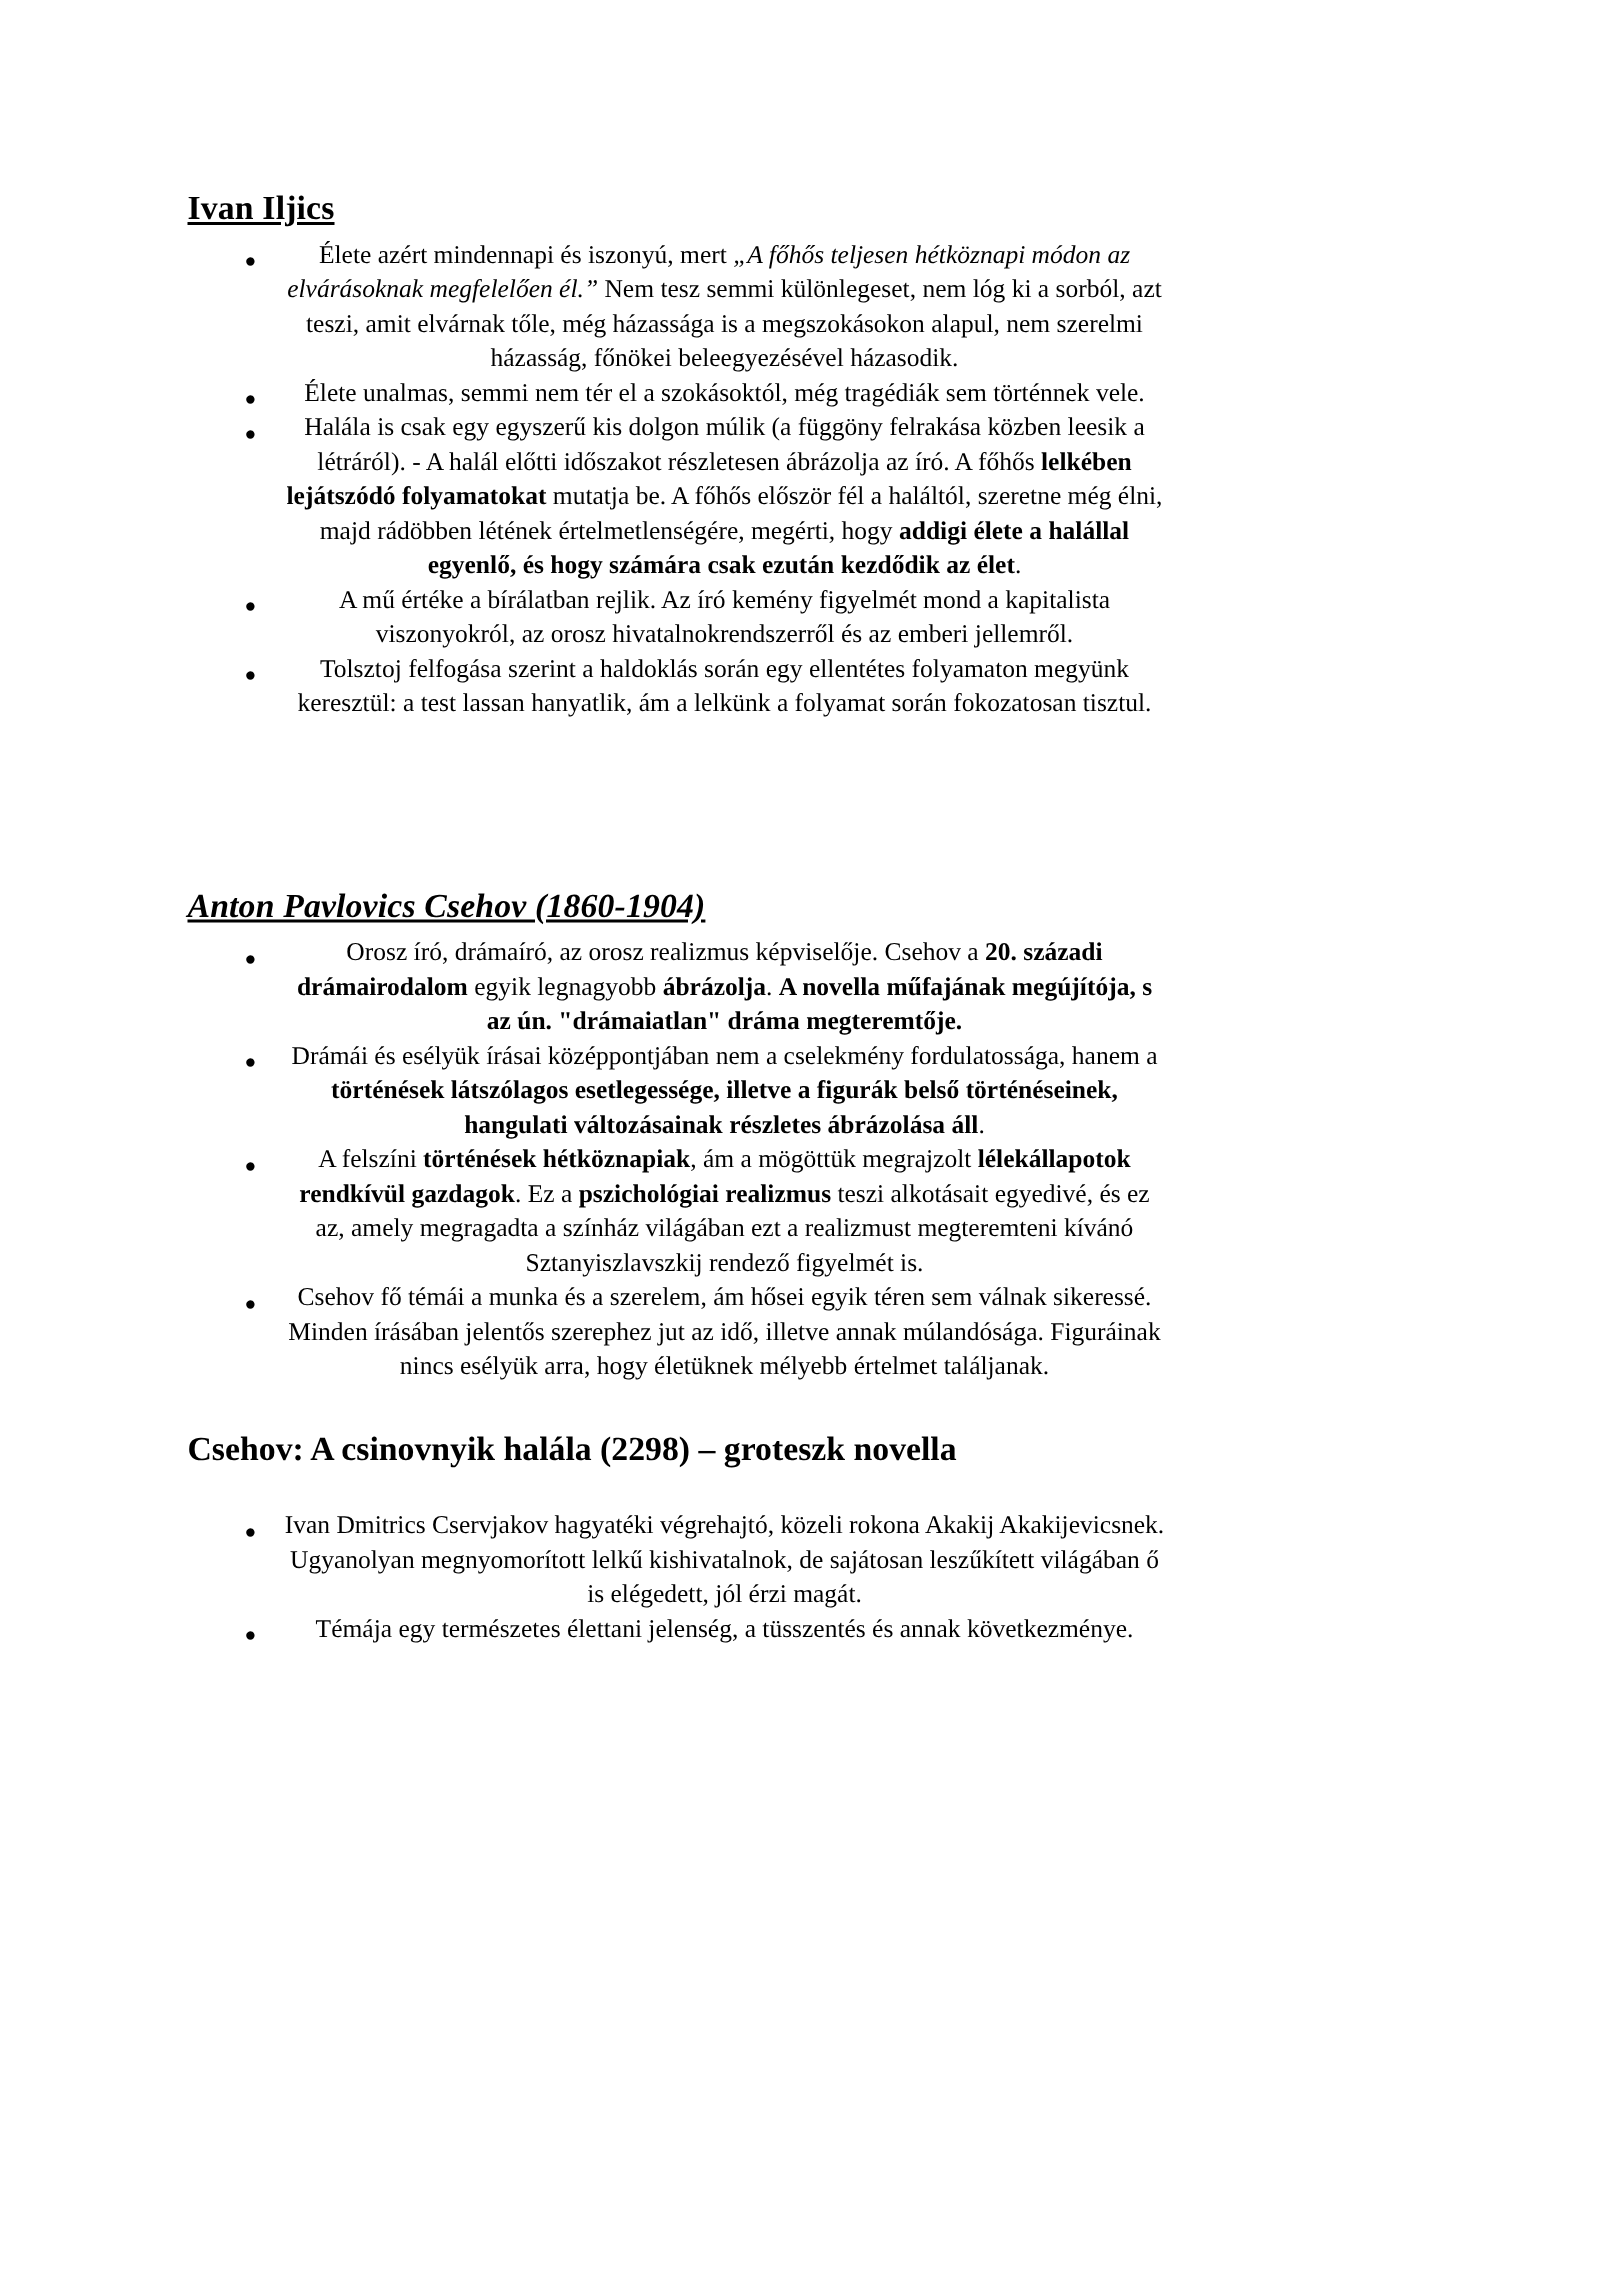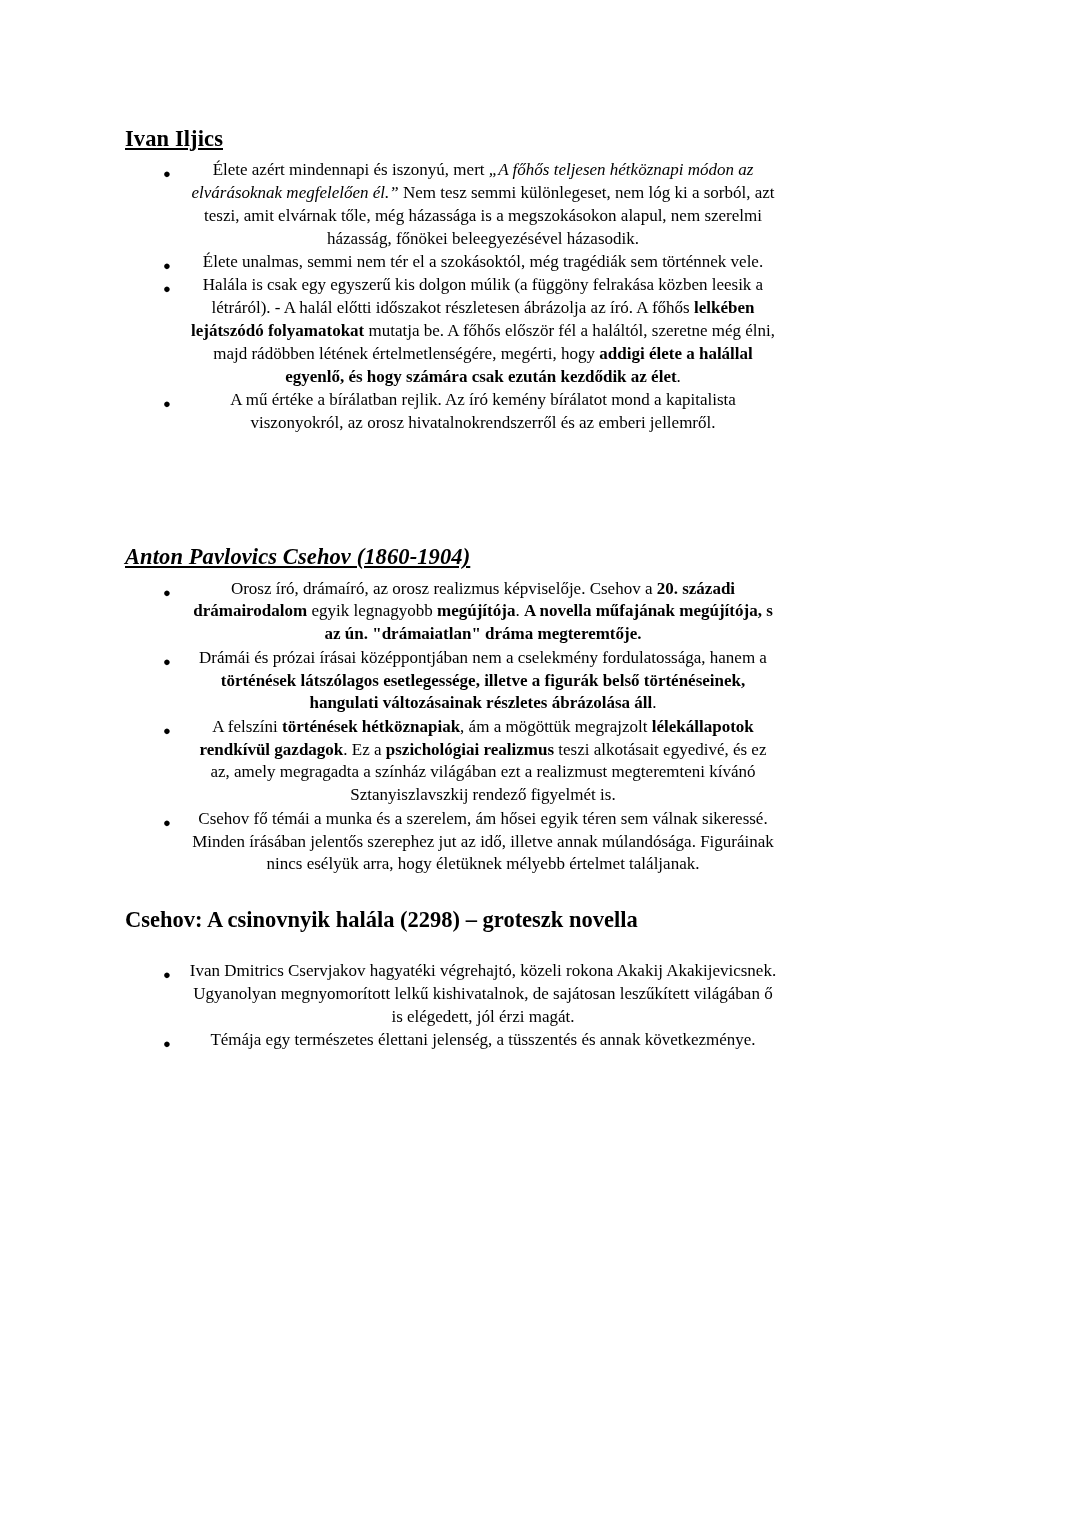--- a/index.html
+++ b/index.html
@@ -72,30 +72,31 @@
 <body>
 
 <div class="page">
 
   <h1 class="section-heading">Ivan Iljics</h1>
 
   <ul class="bullets">
     <li><span class="li-text"><span>Élete azért mindennapi és iszonyú, mert </span><span class="sp-italic">„A főhős teljesen hétköznapi módon az elvárásoknak megfelelően él.”</span><span> Nem tesz semmi különlegeset, nem lóg ki a sorból, azt teszi, amit elvárnak tőle, még házassága is a megszokásokon alapul, nem szerelmi házasság, főnökei beleegyezésével házasodik.</span></span></li>
     <li><span class="li-text"><span>Élete unalmas, semmi nem tér el a szokásoktól, még tragédiák sem történnek vele.</span></span></li>
     <li><span class="li-text"><span>Halála is csak egy egyszerű kis dolgon múlik (a függöny felrakása közben leesik a létráról). - A halál előtti időszakot részletesen ábrázolja az író. A főhős </span><span class="sp-bold">lelkében lejátszódó folyamatokat</span><span> mutatja be. A főhős először fél a haláltól, szeretne még élni, majd rádöbben létének értelmetlenségére, megérti, hogy </span><span class="sp-bold">addigi élete a halállal egyenlő, és hogy számára csak ezután kezdődik az élet</span><span>.</span></span></li>
-    <li><span class="li-text"><span>A mű értéke a bírálatban rejlik. Az író kemény bírálatot mond a kapitalista viszonyokról, az orosz hivatalnokrendszerről és az emberi jellemről.</span></span></li>
+    <li><span class="li-text"><span>A mű értéke a bírálatban rejlik. Az író kemény figyelmét mond a kapitalista viszonyokról, az orosz hivatalnokrendszerről és az emberi jellemről.</span></span></li>
+    <li><span class="li-text"><span>Tolsztoj felfogása szerint a haldoklás során egy ellentétes folyamaton megyünk keresztül: a test lassan hanyatlik, ám a lelkünk a folyamat során fokozatosan tisztul.</span></span></li>
   </ul>
 
   <div class="gap-large"></div>
 
   <h1 class="section-heading italic">Anton Pavlovics Csehov (1860-1904)</h1>
 
   <ul class="bullets">
-    <li><span class="li-text"><span>Orosz író, drámaíró, az orosz realizmus képviselője. Csehov a </span><span class="sp-bold">20. századi drámairodalom</span><span> egyik legnagyobb </span><span class="sp-bold">megújítója</span><span>. </span><span class="sp-bold">A novella műfajának megújítója, s az ún. "drámaiatlan" dráma megteremtője.</span></span></li>
-    <li><span class="li-text"><span>Drámái és prózai írásai középpontjában nem a cselekmény fordulatossága, hanem a </span><span class="sp-bold">történések látszólagos esetlegessége, illetve a figurák belső történéseinek, hangulati változásainak részletes ábrázolása áll</span><span>.</span></span></li>
+    <li><span class="li-text"><span>Orosz író, drámaíró, az orosz realizmus képviselője. Csehov a </span><span class="sp-bold">20. századi drámairodalom</span><span> egyik legnagyobb </span><span class="sp-bold">ábrázolja</span><span>. </span><span class="sp-bold">A novella műfajának megújítója, s az ún. "drámaiatlan" dráma megteremtője.</span></span></li>
+    <li><span class="li-text"><span>Drámái és esélyük írásai középpontjában nem a cselekmény fordulatossága, hanem a </span><span class="sp-bold">történések látszólagos esetlegessége, illetve a figurák belső történéseinek, hangulati változásainak részletes ábrázolása áll</span><span>.</span></span></li>
     <li><span class="li-text"><span>A felszíni </span><span class="sp-bold">történések hétköznapiak</span><span>, ám a mögöttük megrajzolt </span><span class="sp-bold">lélekállapotok rendkívül gazdagok</span><span>. Ez a </span><span class="sp-bold">pszichológiai realizmus</span><span> teszi alkotásait egyedivé, és ez az, amely megragadta a színház világában ezt a realizmust megteremteni kívánó Sztanyiszlavszkij rendező figyelmét is.</span></span></li>
     <li><span class="li-text"><span>Csehov fő témái a munka és a szerelem, ám hősei egyik téren sem válnak sikeressé. Minden írásában jelentős szerephez jut az idő, illetve annak múlandósága. Figuráinak nincs esélyük arra, hogy életüknek mélyebb értelmet találjanak.</span></span></li>
   </ul>
 
   <div class="gap-small"></div>
 
   <h2 class="sub-heading">Csehov: A csinovnyik halála (2298) – groteszk novella</h2>
 
   <div class="gap-xsmall"></div>
 

